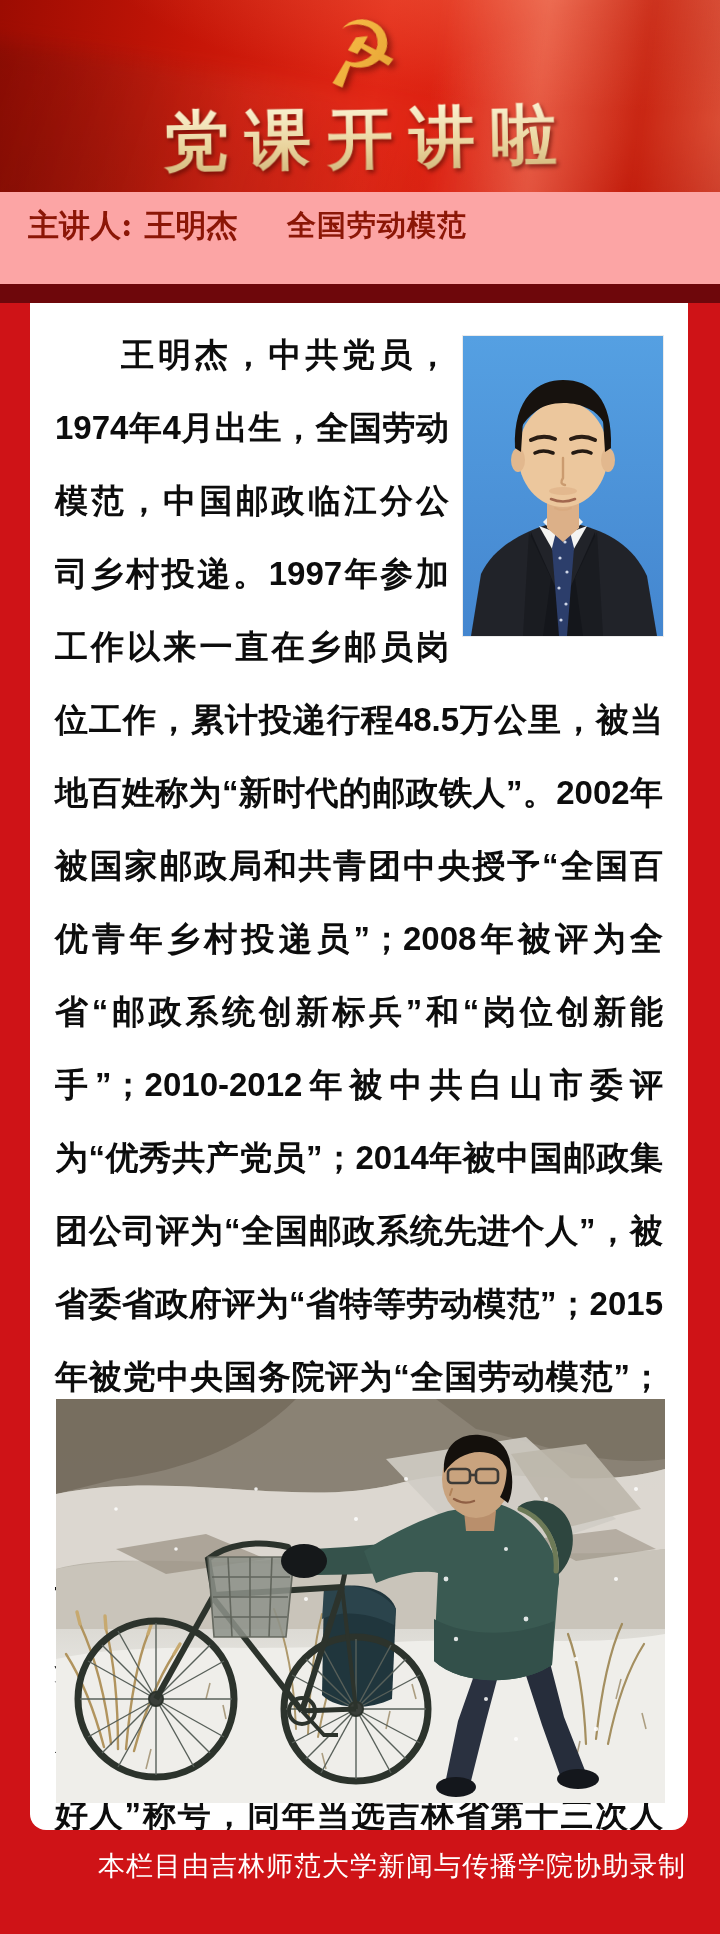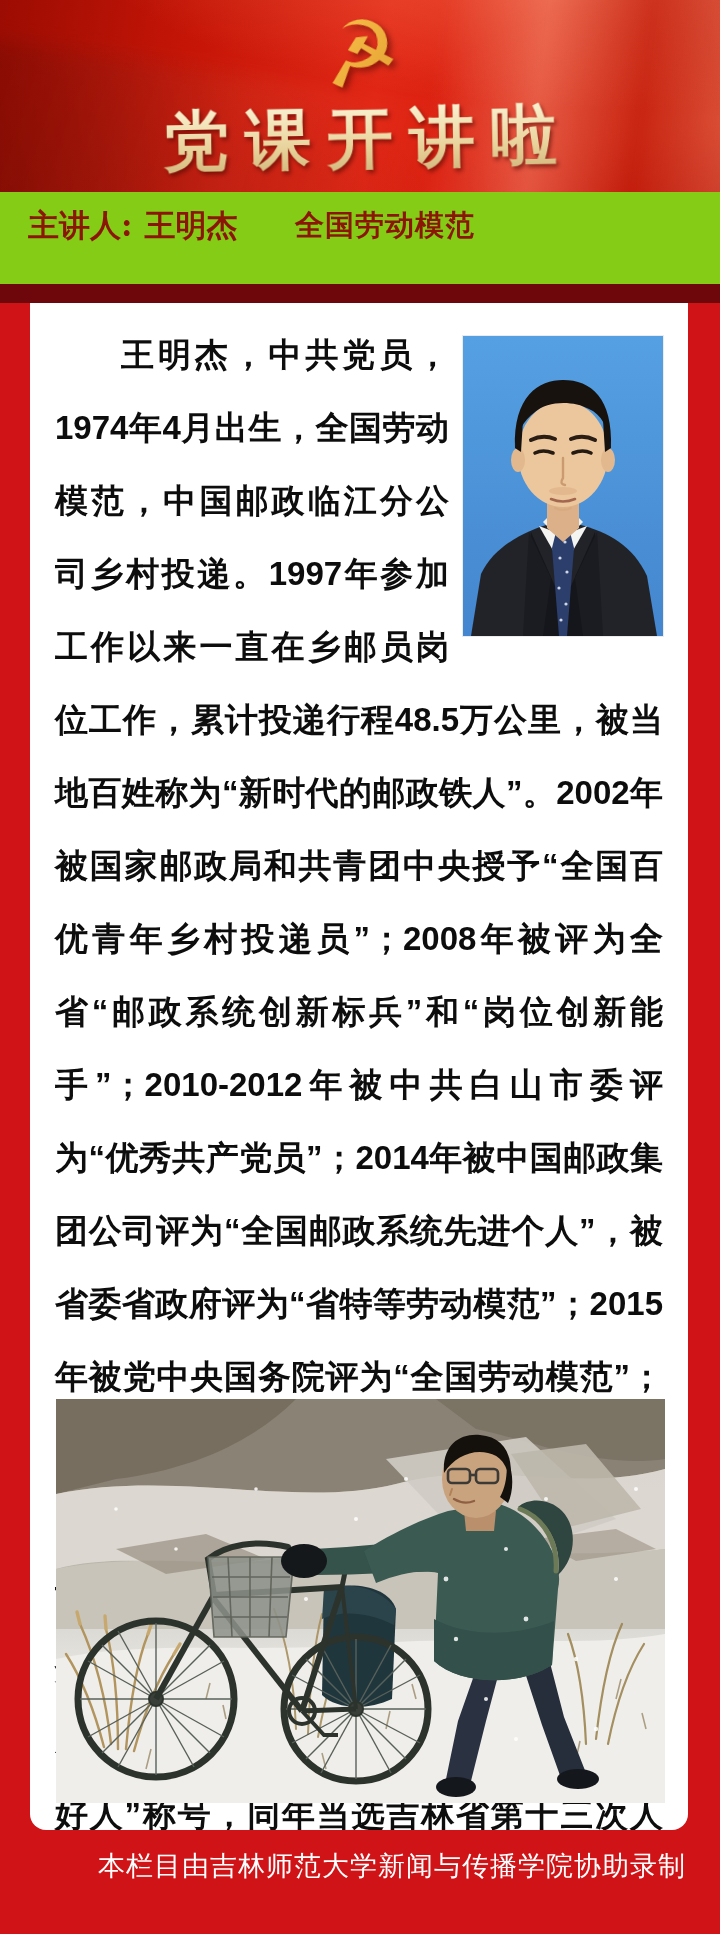--- a/index.html
+++ b/index.html
@@ -39,26 +39,26 @@
     position:relative;z-index:2;text-align:center;margin-top:-8px;
     font-family:"DejaVu Serif","Liberation Serif",serif;font-weight:bold;
     font-size:66px;letter-spacing:16px;text-indent:16px;
     background:linear-gradient(180deg,#f9efcd 15%,#e8d29a 60%,#cdb075 95%);
     -webkit-background-clip:text;background-clip:text;color:transparent;
     filter:drop-shadow(2px 3px 2px rgba(80,6,0,.6));
     transform:rotate(-1deg);
   }
   
   .banner{
-    position:absolute;left:0;top:192px;width:720px;height:92px;background:#84cc16;
+    position:absolute;left:0;top:192px;width:720px;height:92px;background:#fca5a5;
     color:#8b1606;font-family:"DejaVu Serif","Liberation Serif",serif;font-weight:bold;
   }
   .presenter{position:absolute;left:28px;top:12px;font-size:31px;line-height:42px;white-space:nowrap;}
   .presenter-name{margin-left:12px;}
-  .honors{position:absolute;left:295px;top:12px;}
+  .honors{position:absolute;left:287px;top:12px;}
   .honor-line{font-size:29px;line-height:43px;white-space:nowrap;letter-spacing:1px;}
   
   .divider{position:absolute;left:0;top:284px;width:720px;height:19px;background:#6e070b;}
   
   .card{
     position:absolute;left:30px;top:303px;width:658px;height:1527px;background:#ffffff;
     border-radius:0 0 16px 16px;overflow:hidden;
   }
   .bio{padding:15px 25px 0 25px;}
   .bio-p{

